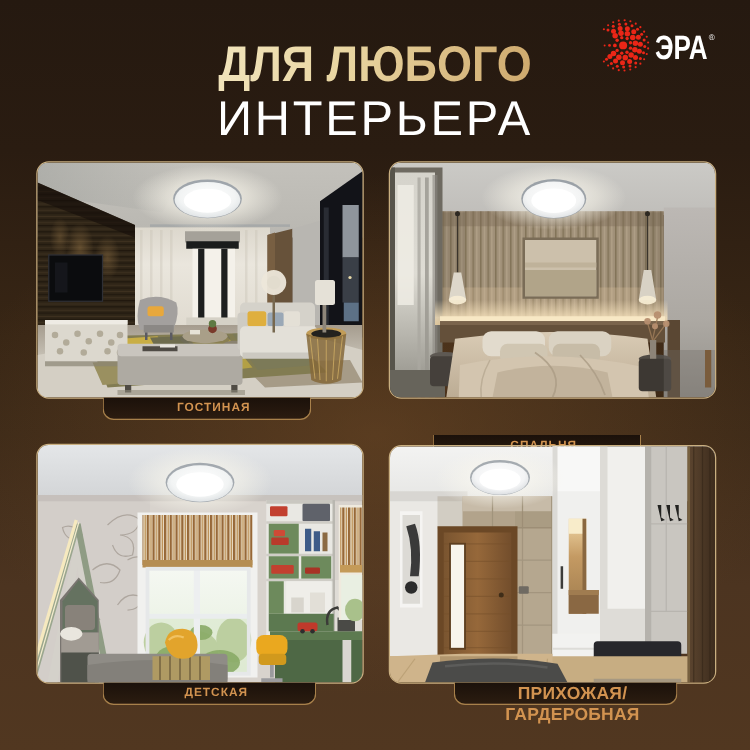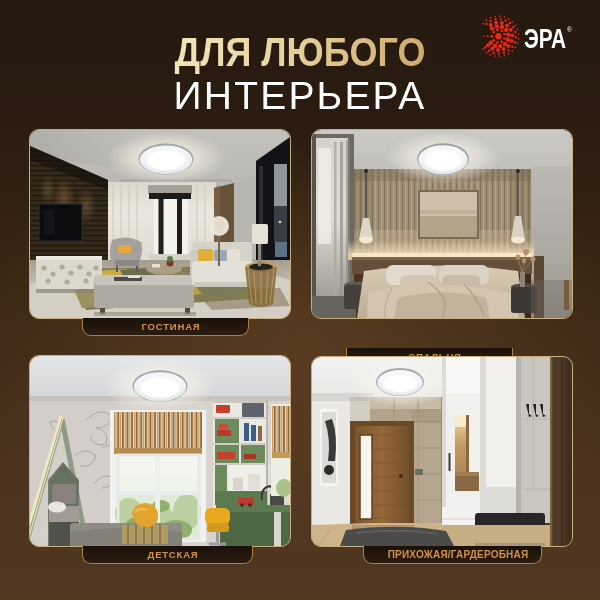--- a/index.html
+++ b/index.html
@@ -724,13 +724,13 @@
 <path d="M44 176 q44 -5 82 1" stroke="#5c5c5a" stroke-width="2" fill="none"></path>
 
 <ellipse cx="88" cy="26" rx="52" ry="24" fill="url(#s4halo)"></ellipse>
 
 <ellipse cx="88" cy="25" rx="24" ry="14" fill="#a5abb0"></ellipse>
 <ellipse cx="88" cy="25.8" rx="22.8" ry="12.9" fill="url(#s4lamp)"></ellipse>
 <ellipse cx="88" cy="26.5" rx="16.5" ry="8.6" fill="#ffffff" opacity="0.95"></ellipse>
 </svg>
   </div>
 
-<div class="tab" style="left:363px;top:546px;width:166px;font-size:10px;letter-spacing:0.2px;">ПРИХОЖАЯ/ГАРДЕРОБНАЯ</div>
+<div class="tab" style="left:363px;top:546px;width:166px;font-size:14px;letter-spacing:0.2px;">ПРИХОЖАЯ/ГАРДЕРОБНАЯ</div>
 
 </body></html>

